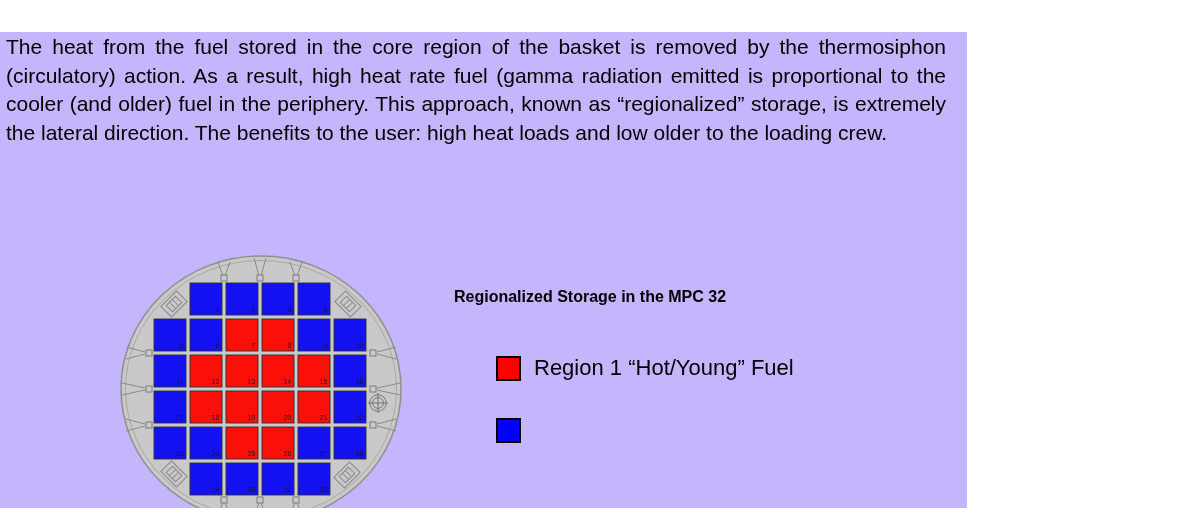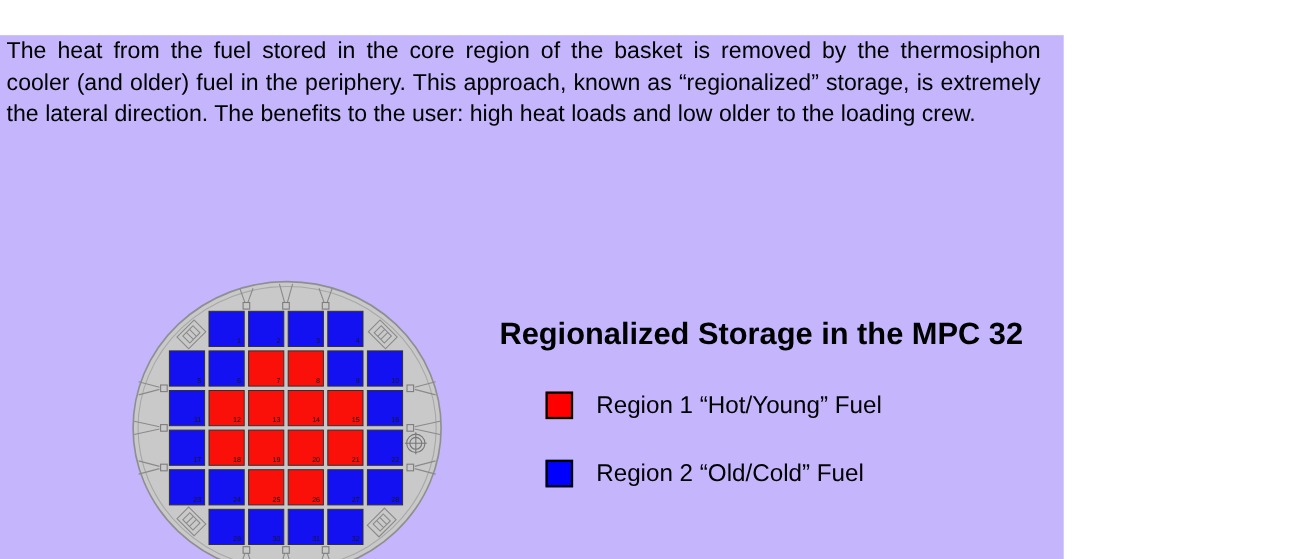--- a/index.html
+++ b/index.html
@@ -14,40 +14,41 @@
   }
   .para{
     position:absolute;left:6px;top:1px;right:21px;
     font-size:21px;line-height:28.7px;color:#010101;
   }
   .para .pline{text-align:justify;text-align-last:justify;}
   .para .pline.last{text-align-last:left;}
   .diagram-svg{position:absolute;left:111px;top:216px;width:300px;height:292px;}
   .fig-title{
     position:absolute;left:454px;top:256px;
-    font-size:28px;font-weight:bold;white-space:nowrap;color:#000;
+    font-size:16px;font-weight:bold;white-space:nowrap;color:#000;
   }
   .legend-item{
     position:absolute;left:496px;height:26px;
-    display:flex;align-items:center;gap:21px;white-space:nowrap;
+    display:flex;align-items:center;gap:13px;white-space:nowrap;
   }
   .legend-item.first{top:323px;}
   .legend-item.second{top:385px;}
   .swatch{
     width:21px;height:21px;border:2px solid #000;flex:0 0 auto;
   }
   .legend-label{font-size:22px;color:#010101;}
 </style>
 </head>
 <body>
 
 <div class="page">
 
   <div class="para">
     <div class="pline">The heat from the fuel stored in the core region of the basket is removed by the thermosiphon</div>
+    <div class="pline">(circulatory) action. As a result, high heat rate fuel (gamma radiation emitted is proportional to the</div>
     <div class="pline">cooler (and older) fuel in the periphery. This approach, known as “regionalized” storage, is extremely</div>
     <div class="pline last">the lateral direction.  The benefits to the user: high heat loads and low older to the loading crew.</div>
   </div>
 
   <svg class="diagram-svg" viewBox="0 0 300 292">
 
     <ellipse cx="150" cy="141" rx="140" ry="133" fill="#c9c9c9" stroke="#8f8f8f" stroke-width="1.5"></ellipse>
     <ellipse cx="150" cy="141" rx="135.5" ry="128.5" fill="none" stroke="#a7a7a7" stroke-width="1"></ellipse>
 
     <g stroke="#8a8a8a" stroke-width="1" fill="none">
@@ -182,16 +183,15 @@
   </svg>
 
   <div class="fig-title">Regionalized Storage in the MPC 32</div>
 
   <div class="legend-item first">
     <span class="swatch" style="background: rgb(254, 0, 0);"></span>
     <span class="legend-label">Region 1 “Hot/Young” Fuel</span>
   </div>
   <div class="legend-item second">
     <span class="swatch" style="background: rgb(0, 0, 254);"></span>
-    <span class="legend-label">Region 2 “Old/Cold” Fuel</span>
   </div>
 
 </div>
 
 </body></html>

